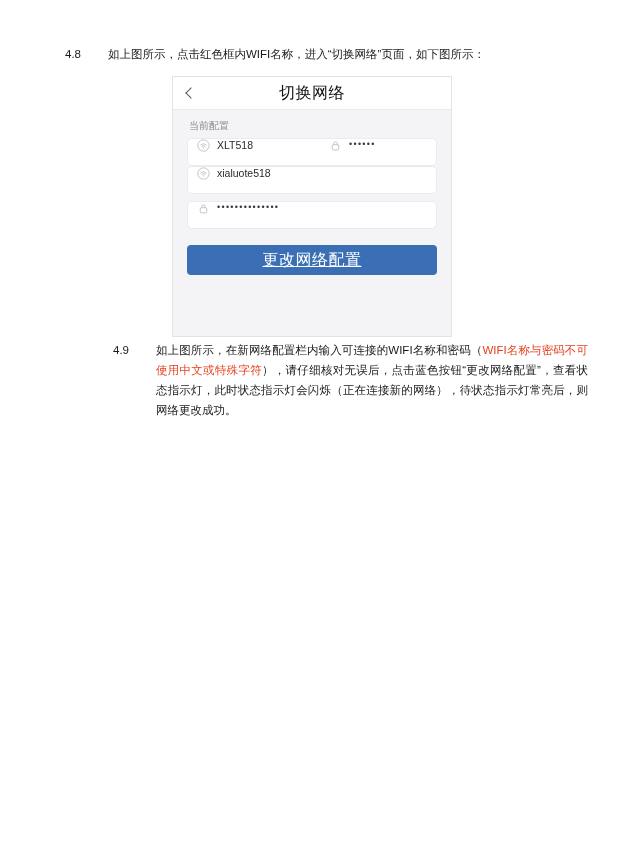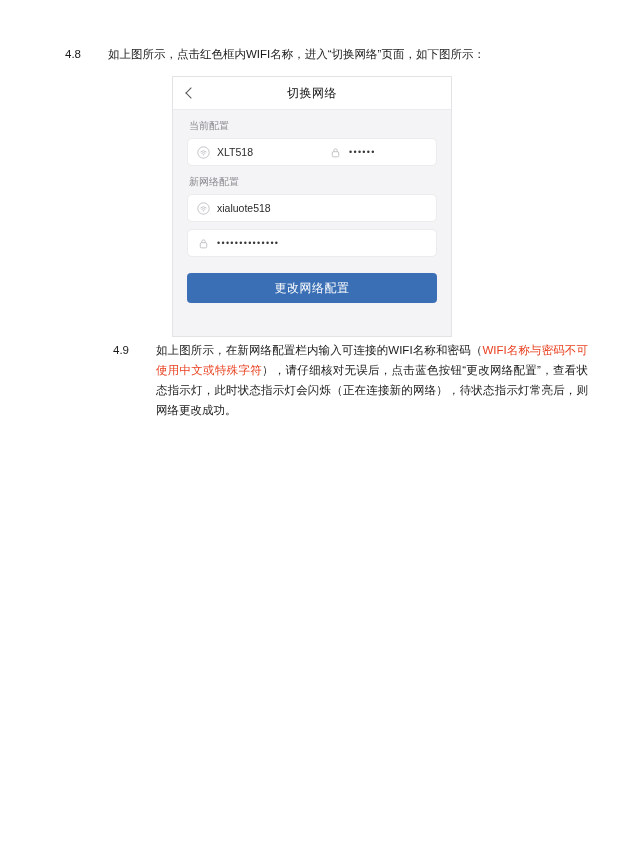--- a/index.html
+++ b/index.html
@@ -94,21 +94,21 @@
   .phone-header {
     position: relative;
     height: 32px;
     background: #ffffff;
     border-bottom: 1px solid #ececee;
     display: flex;
     align-items: center;
     justify-content: center;
   }
   .phone-title {
-    font-size: 12px;
+    font-size: 16px;
     color: #111;
     letter-spacing: 0.5px;
   }
   .back-icon {
     position: absolute;
     left: 12px;
     top: 50%;
     transform: translateY(-50%);
     width: 10px;
     height: 10px;
@@ -141,21 +141,21 @@
     display: flex;
     align-items: center;
     height: 28px;
     overflow: hidden;
   }
   .field-group.split {
     padding: 0;
   }
   .field-cell {
     display: flex;
-    align-items: center;
+    align-items: flex-start;
     height: 100%;
     box-sizing: border-box;
   }
   .field-cell.wifi {
     flex: 1 1 auto;
     padding-left: 9px;
   }
   .field-cell.pass {
     flex: 0 0 116px;
     padding-left: 9px;
@@ -190,22 +190,23 @@
     margin: 16px 14px 0 14px;
     height: 30px;
     background: #3a6fb5;
     border-radius: 4px;
     display: flex;
     align-items: center;
     justify-content: center;
   }
   .primary-btn span {
     color: #ffffff;
-    font-size: 12px;
+    font-size: 16px;
     letter-spacing: 0.5px;
+    text-decoration: underline;
   }
 </style>
 </head>
 <body>
 
 <div class="page">
 
   <div class="para" id="p48">
     <div class="num">4.8</div>
     <div class="body">如上图所示，点击红色框内WIFI名称，进入“切换网络”页面，如下图所示：</div>
@@ -236,21 +237,20 @@
         <span class="ic">
           <svg viewBox="0 0 16 16" width="13" height="13">
             <rect x="4" y="7" width="8" height="6.4" rx="1.6" fill="none" stroke="#b6b6bb" stroke-width="1"></rect>
             <path d="M5.9 7V5.6a2.1 2.1 0 0 1 4.2 0V7" fill="none" stroke="#b6b6bb" stroke-width="1"></path>
           </svg>
         </span>
         <span class="field-text dots">••••••</span>
       </div>
     </div>
 
-    <div class="section-label">新网络配置</div>
 
     <div class="field-group">
       <div class="field-cell wifi">
         <span class="ic">
           <svg viewBox="0 0 16 16" width="13" height="13">
             <circle cx="8" cy="8" r="7" fill="none" stroke="#b6b6bb" stroke-width="1"></circle>
             <path d="M4.6 7.2a5 5 0 0 1 6.8 0" fill="none" stroke="#b6b6bb" stroke-width="1" stroke-linecap="round"></path>
             <path d="M6 8.9a3 3 0 0 1 4 0" fill="none" stroke="#b6b6bb" stroke-width="1" stroke-linecap="round"></path>
             <circle cx="8" cy="10.9" r="0.9" fill="#b6b6bb"></circle>
           </svg>

